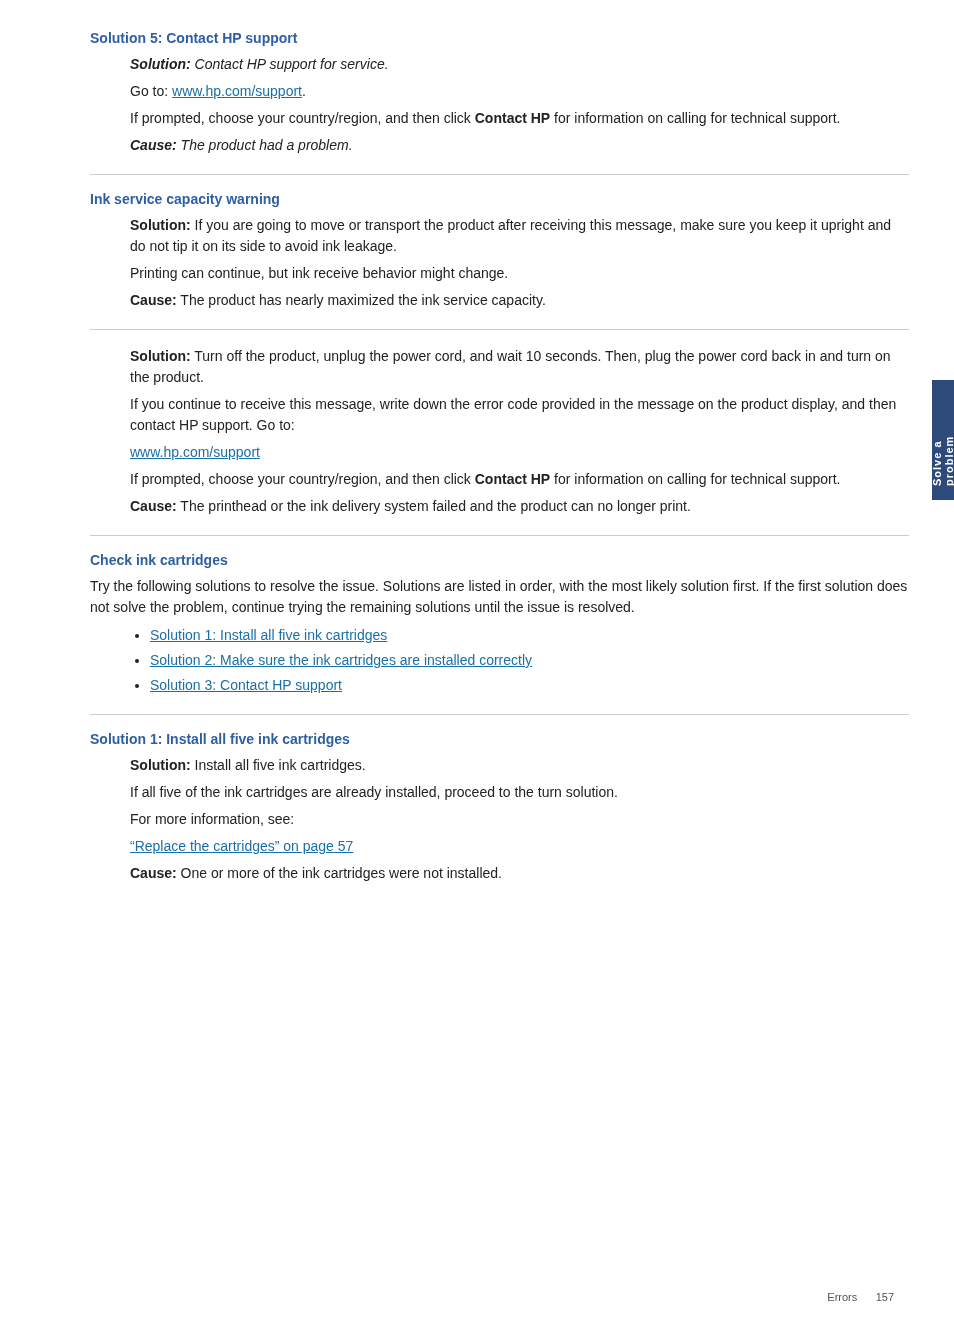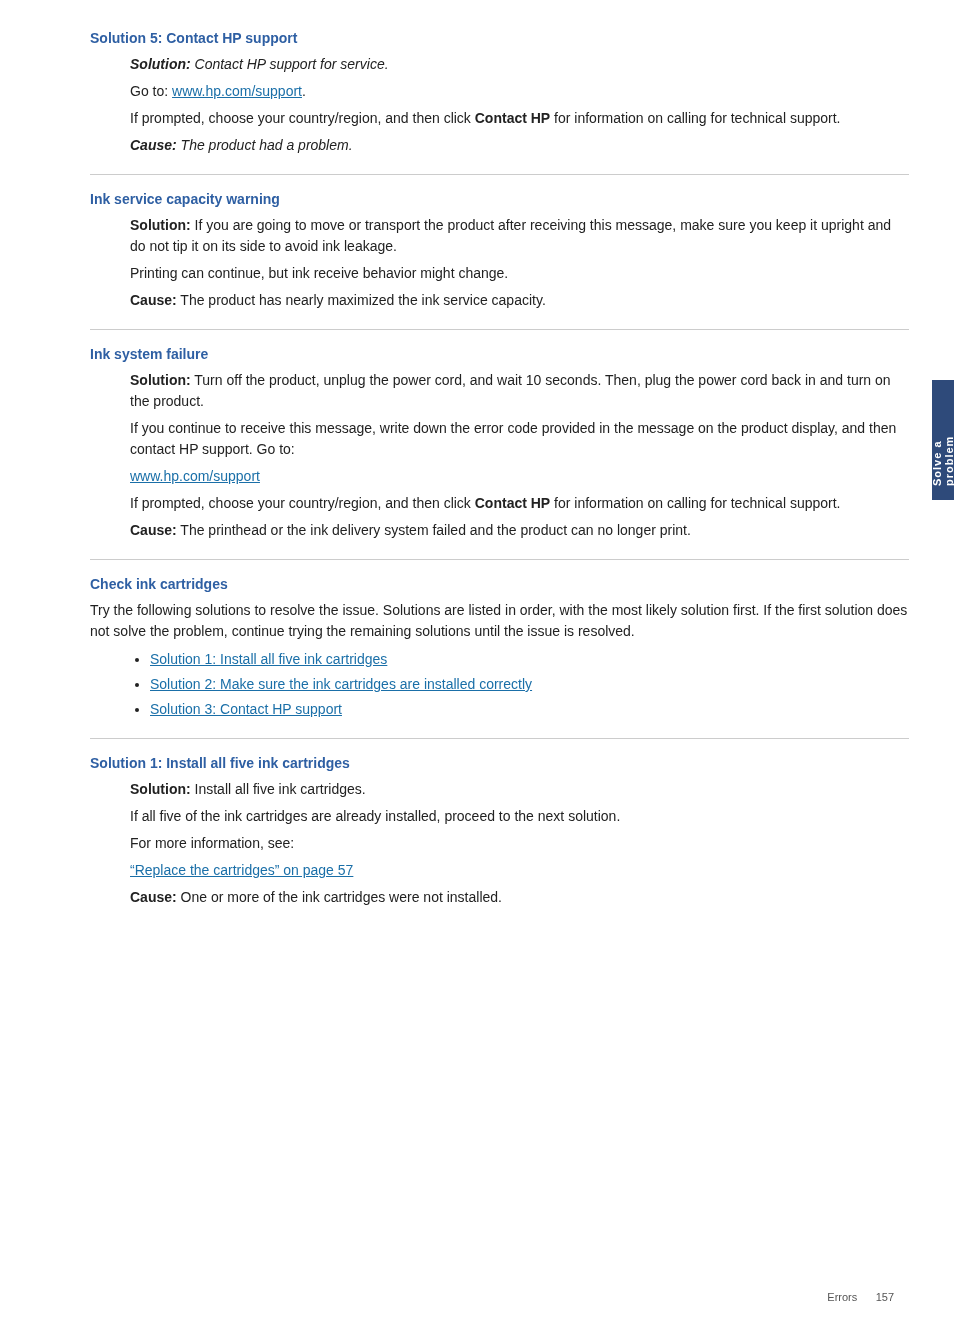--- a/index.html
+++ b/index.html
@@ -140,21 +140,20 @@
         <div class="body-text">
           <span class="bold">Cause:</span>
           <span>   The product has nearly maximized the ink service capacity.</span>
         </div>
       </div>
     </div>
 
     <hr class="section-divider">
 
     <div class="section">
-      <div class="section-heading">Ink system failure</div>
       <div class="indent">
         <div class="body-text">
           <span class="bold">Solution:</span>
           <span>   Turn off the product, unplug the power cord, and wait 10 seconds. Then, plug the power cord back in and turn on the product.</span>
         </div>
         <div class="body-text">If you continue to receive this message, write down the error code provided in the message on the product display, and then contact HP support. Go to:</div>
         <div class="body-text">
           <span class="link">www.hp.com/support</span>
         </div>
         <div class="body-text">
@@ -187,21 +186,21 @@
 
     <hr class="section-divider">
 
     <div class="section">
       <div class="section-heading">Solution 1: Install all five ink cartridges</div>
       <div class="indent">
         <div class="body-text">
           <span class="bold">Solution:</span>
           <span>   Install all five ink cartridges.</span>
         </div>
-        <div class="body-text">If all five of the ink cartridges are already installed, proceed to the next solution.</div>
+        <div class="body-text">If all five of the ink cartridges are already installed, proceed to the turn solution.</div>
         <div class="body-text">For more information, see:</div>
         <div class="body-text">
           <span class="link">“Replace the cartridges” on page 57</span>
         </div>
         <div class="body-text">
           <span class="bold">Cause:</span>
           <span>   One or more of the ink cartridges were not installed.</span>
         </div>
       </div>
     </div>

